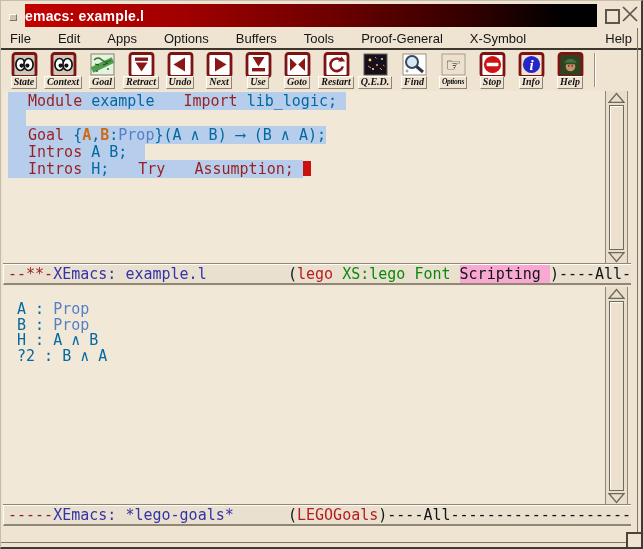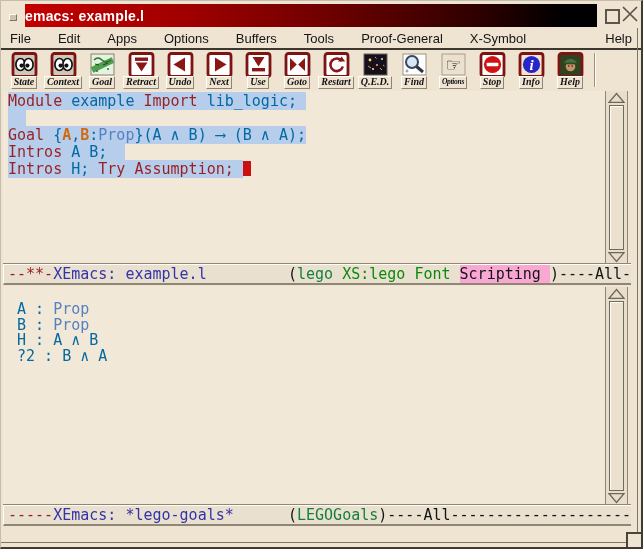--- a/index.html
+++ b/index.html
@@ -38,38 +38,38 @@
   .tb-sep{width:0;height:34px;margin:1px 0 0 4px;border-left:1px solid #9a9181;border-right:1px solid #fffdf5;}
 
   
   .script-buffer{position:absolute;top:90px;left:2px;width:602px;height:173px;background:#f2e8d8;
                  font-family:"DejaVu Sans Mono",monospace;font-size:15px;line-height:17px;
                  white-space:pre;padding:2px 0 0 5px;box-sizing:border-box;color:#141414;overflow:hidden;}
   .goals-buffer{position:absolute;top:285px;left:2px;width:602px;height:219px;background:#f2e8d8;
                 font-family:"DejaVu Sans Mono",monospace;font-size:15px;line-height:15.5px;
                 white-space:pre;padding:16px 0 8px 5px;box-sizing:border-box;color:#141414;overflow:hidden;}
   .locked{background:#b6cdec;}
-  .seg-kw{color:#9b1f1f;}
+  .seg-kw{color:#9b1f1f;margin-left:20px;}
   .seg-plain{color:#0369a1;}
   .seg-var{color:#cd6a12;font-weight:bold;}
   .seg-type{color:#5580c4;}
   .cursor{display:inline-block;width:8px;height:15px;background:#cc1010;vertical-align:-2px;}
 
   
   .modeline{position:absolute;left:2px;width:628px;height:21px;background:#e9e0cf;
             border-top:1px solid #fffdf5;border-left:1px solid #fffdf5;border-bottom:2px solid #8f8676;
             box-shadow:0 -1px 0 #8f8676;box-sizing:border-box;
             font-family:"DejaVu Sans Mono",monospace;font-size:15px;line-height:18px;
             white-space:pre;overflow:hidden;padding-left:4px;color:#141414;}
   .ml1{top:263px;}
   .ml2{top:504px;}
   .seg-mlred{color:#9b1f1f;}
   .seg-mlblue{color:#3333aa;}
   .seg-mlgreen{color:#0a8a0a;}
-  .seg-mllego{color:#15803d;}
+  .seg-mllego{color:#b91c1c;}
   .seg-mlhl{background:#f9a8d4;color:#141414;}
 
   
   .scrollbar{position:absolute;left:604px;width:23px;background:#e9decb;box-sizing:border-box;
              border-left:1px solid #8f8676;border-right:1px solid #8f8676;
              display:flex;flex-direction:column;padding:1px 2px;}
   .sb1{top:90px;height:173px;}
   .sb2{top:286px;height:218px;}
   .sb-arrow{height:12px;flex:none;}
   .sb-thumb{flex:1;border:1px solid #6f6a5e;margin:1px;background:#ece1cf;

